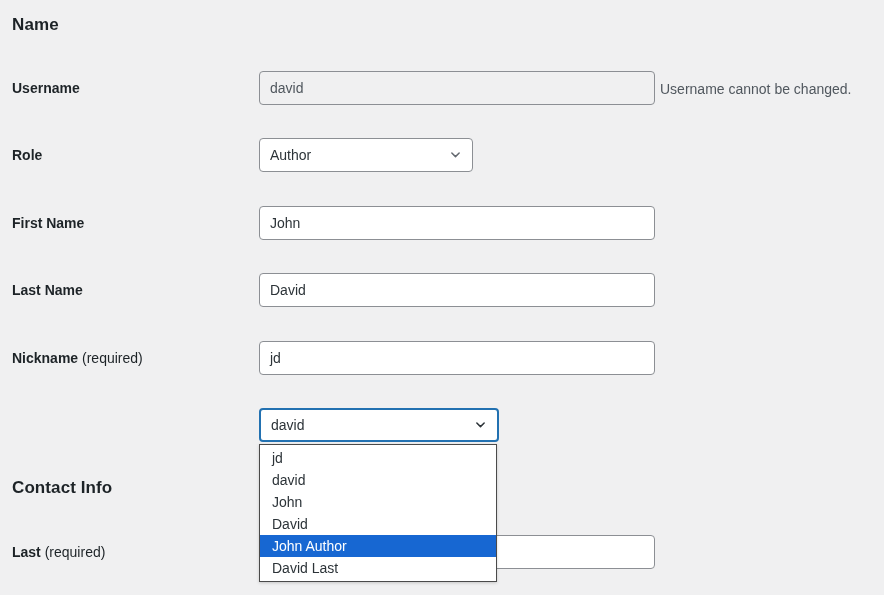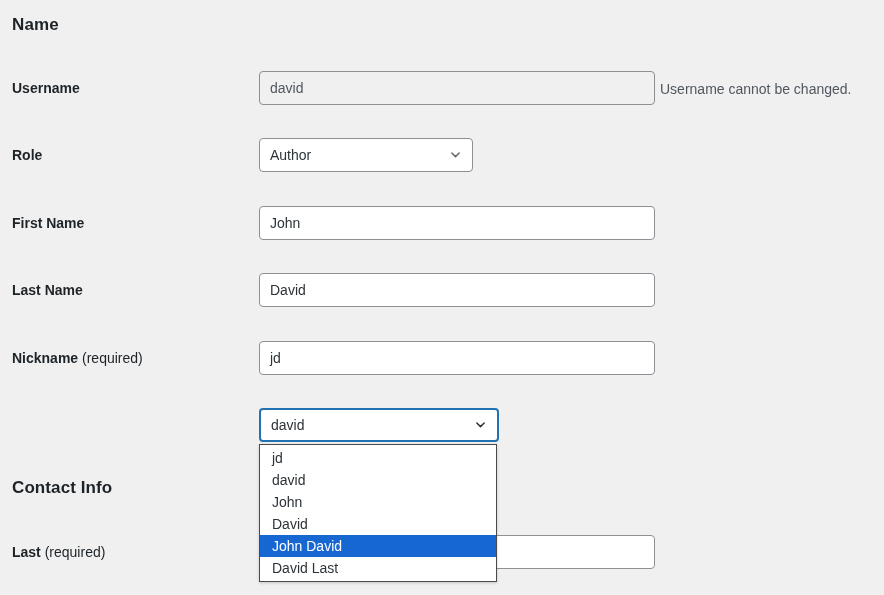--- a/index.html
+++ b/index.html
@@ -227,18 +227,18 @@
           <path d="M2 4.3 L6 8.3 L10 4.3" fill="none" stroke="#2c3338" stroke-width="1.6" stroke-linecap="round" stroke-linejoin="round"></path>
         </svg>
       </span>
     </div>
 
     <div class="combo-list" id="display-name-options">
         <div class="combo-option">jd</div>
         <div class="combo-option">david</div>
         <div class="combo-option">John</div>
         <div class="combo-option">David</div>
-        <div class="combo-option selected">John David</div>
+        <div class="combo-option selected">John Author</div>
         <div class="combo-option">David Last</div>
       </div>
   </div>
 
 </div>
 
 </body></html>

